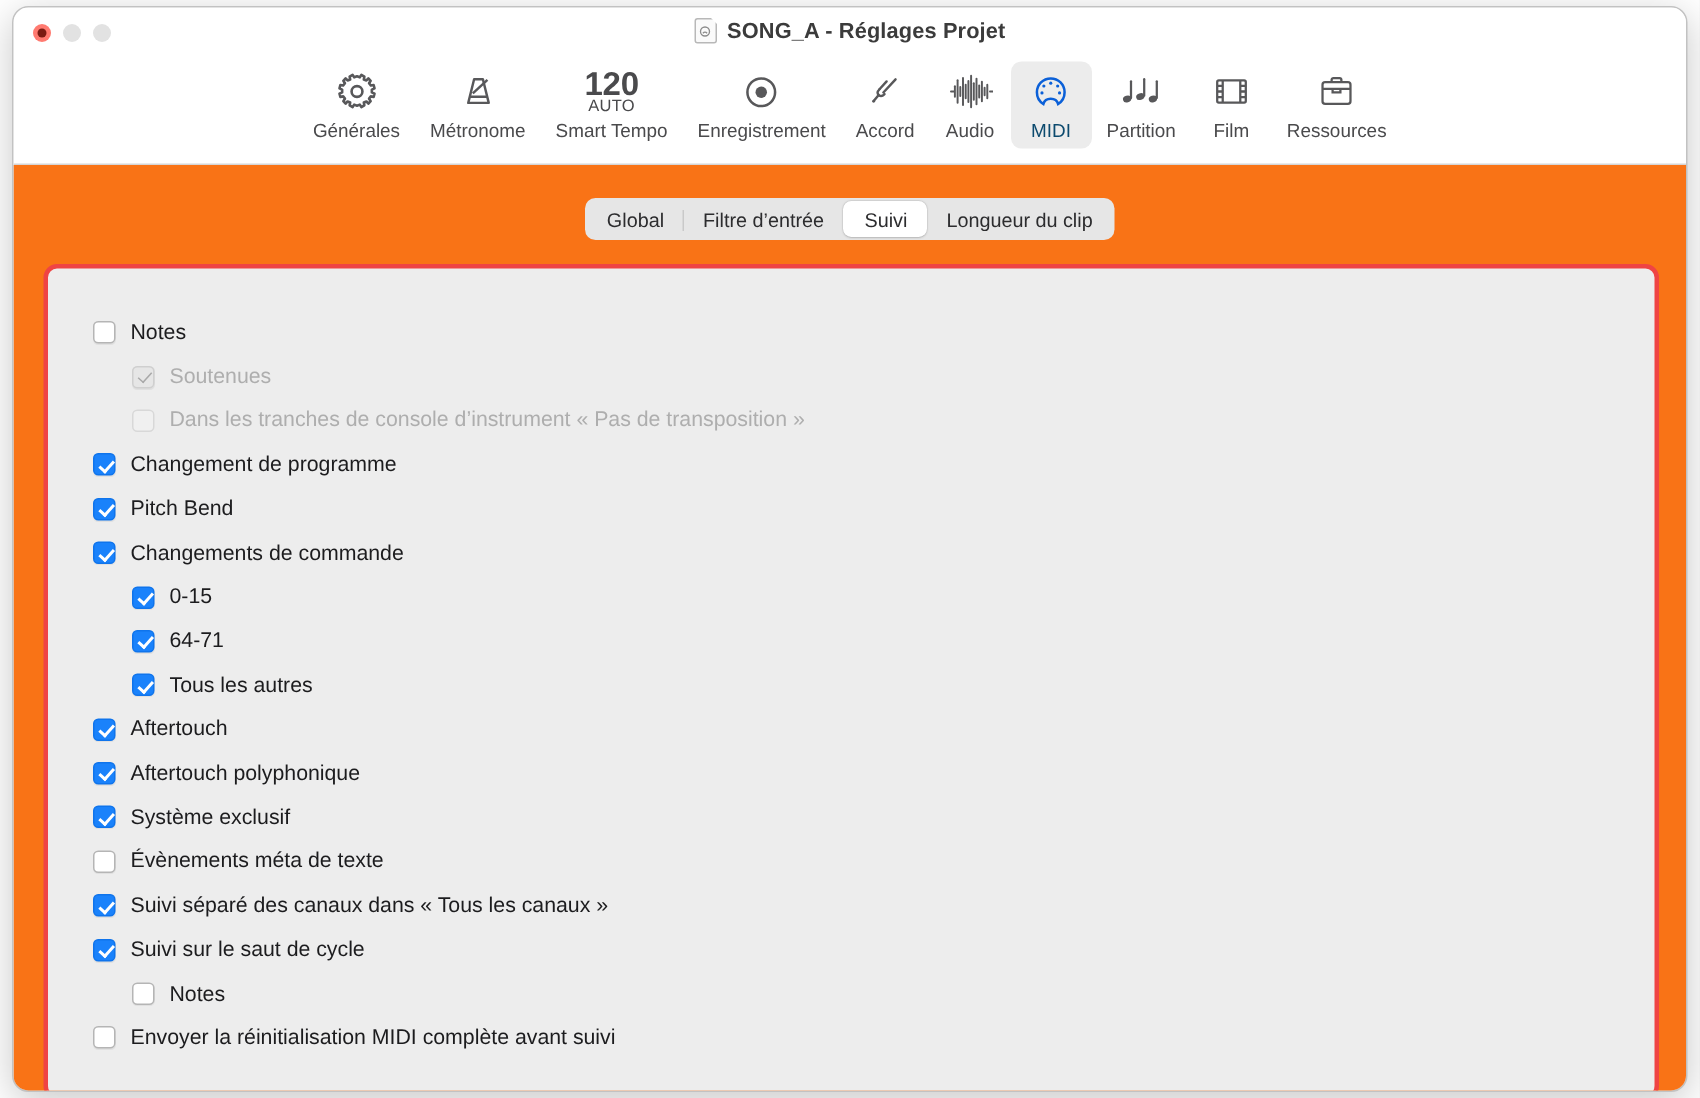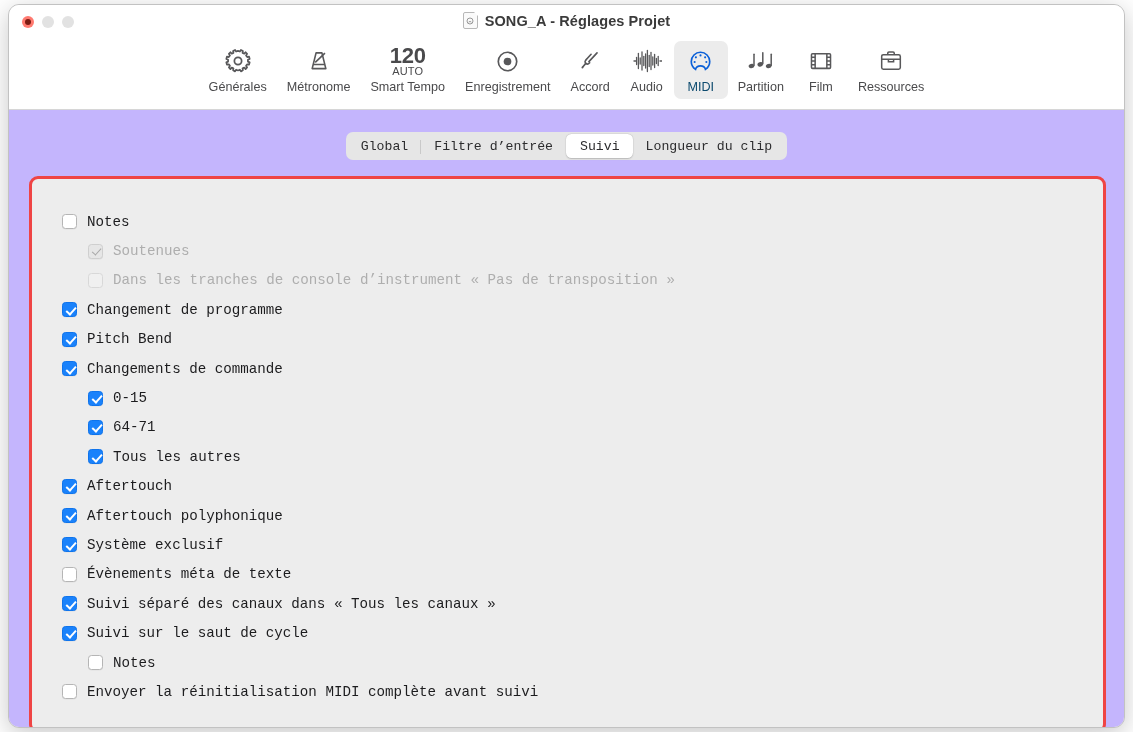--- a/index.html
+++ b/index.html
@@ -138,22 +138,21 @@
   .tempo-stack {
     height: 32px;
     display: flex; flex-direction: column;
     align-items: center; justify-content: center;
   }
 
   
   #body {
     position: relative;
     height: 618px;
-    background: #c4b5fd;
-    font-family: Liberation Mono, monospace;
+    background: #f97316;
   }
 
   
   #tabbar {
     position: absolute;
     left: 0; right: 0; top: 22px;
     display: flex;
     justify-content: center;
   }
   #segmented {

